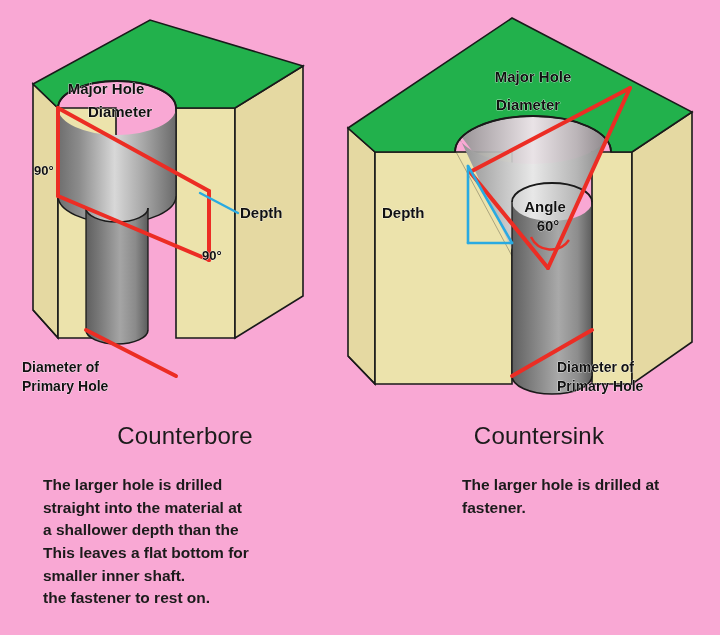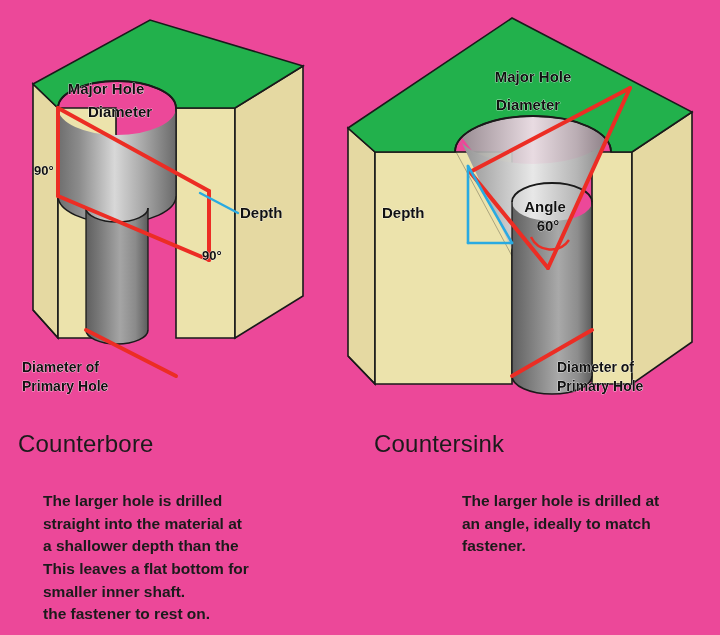--- a/index.html
+++ b/index.html
@@ -12,21 +12,21 @@
     height: 635px;
     font-family: "Liberation Sans", sans-serif;
     color: #1a1a1a;
     overflow: hidden;
     position: relative;
   }
   #stage {
     position: relative;
     width: 720px;
     height: 635px;
-    background: #ec4899;
+    background: #f9a8d4;
   }
   .figure-svg {
     position: absolute;
     top: 0;
     left: 0;
     width: 720px;
     height: 420px;
   }
   .svg-label {
     font-family: "Liberation Sans", sans-serif;
@@ -55,24 +55,24 @@
     top: 0;
     width: 360px;
     height: 220px;
   }
   .col-left  { left: 0; }
   .col-right { left: 352px; }
 
   .fig-title {
     font-size: 24px;
     font-weight: normal;
-    text-align: left;
+    text-align: center;
     letter-spacing: 0.2px;
     color: #1b1b1b;
-    margin: 8px;
+    margin: 0;
     padding-top: 7px;
   }
   .col-left .fig-title  { padding-left: 10px; }
   .col-right .fig-title { padding-left: 14px; }
 
   .fig-body {
     font-size: 15.5px;
     font-weight: bold;
     line-height: 1.46;
     color: #1b1b1b;
@@ -271,19 +271,18 @@
         <p>This leaves a flat bottom for</p>
         <p>smaller inner shaft.</p>
         <p>the fastener to rest on.</p>
       </div>
     </div>
 
     <div class="col col-right">
       <div class="fig-title">Countersink</div>
       <div class="fig-body">
         <p>The larger hole is drilled at</p>
-        <p>an angle, ideally to match</p>
         <p>fastener.</p>
       </div>
     </div>
 
   </div>
 </div>
 
 </body></html>

